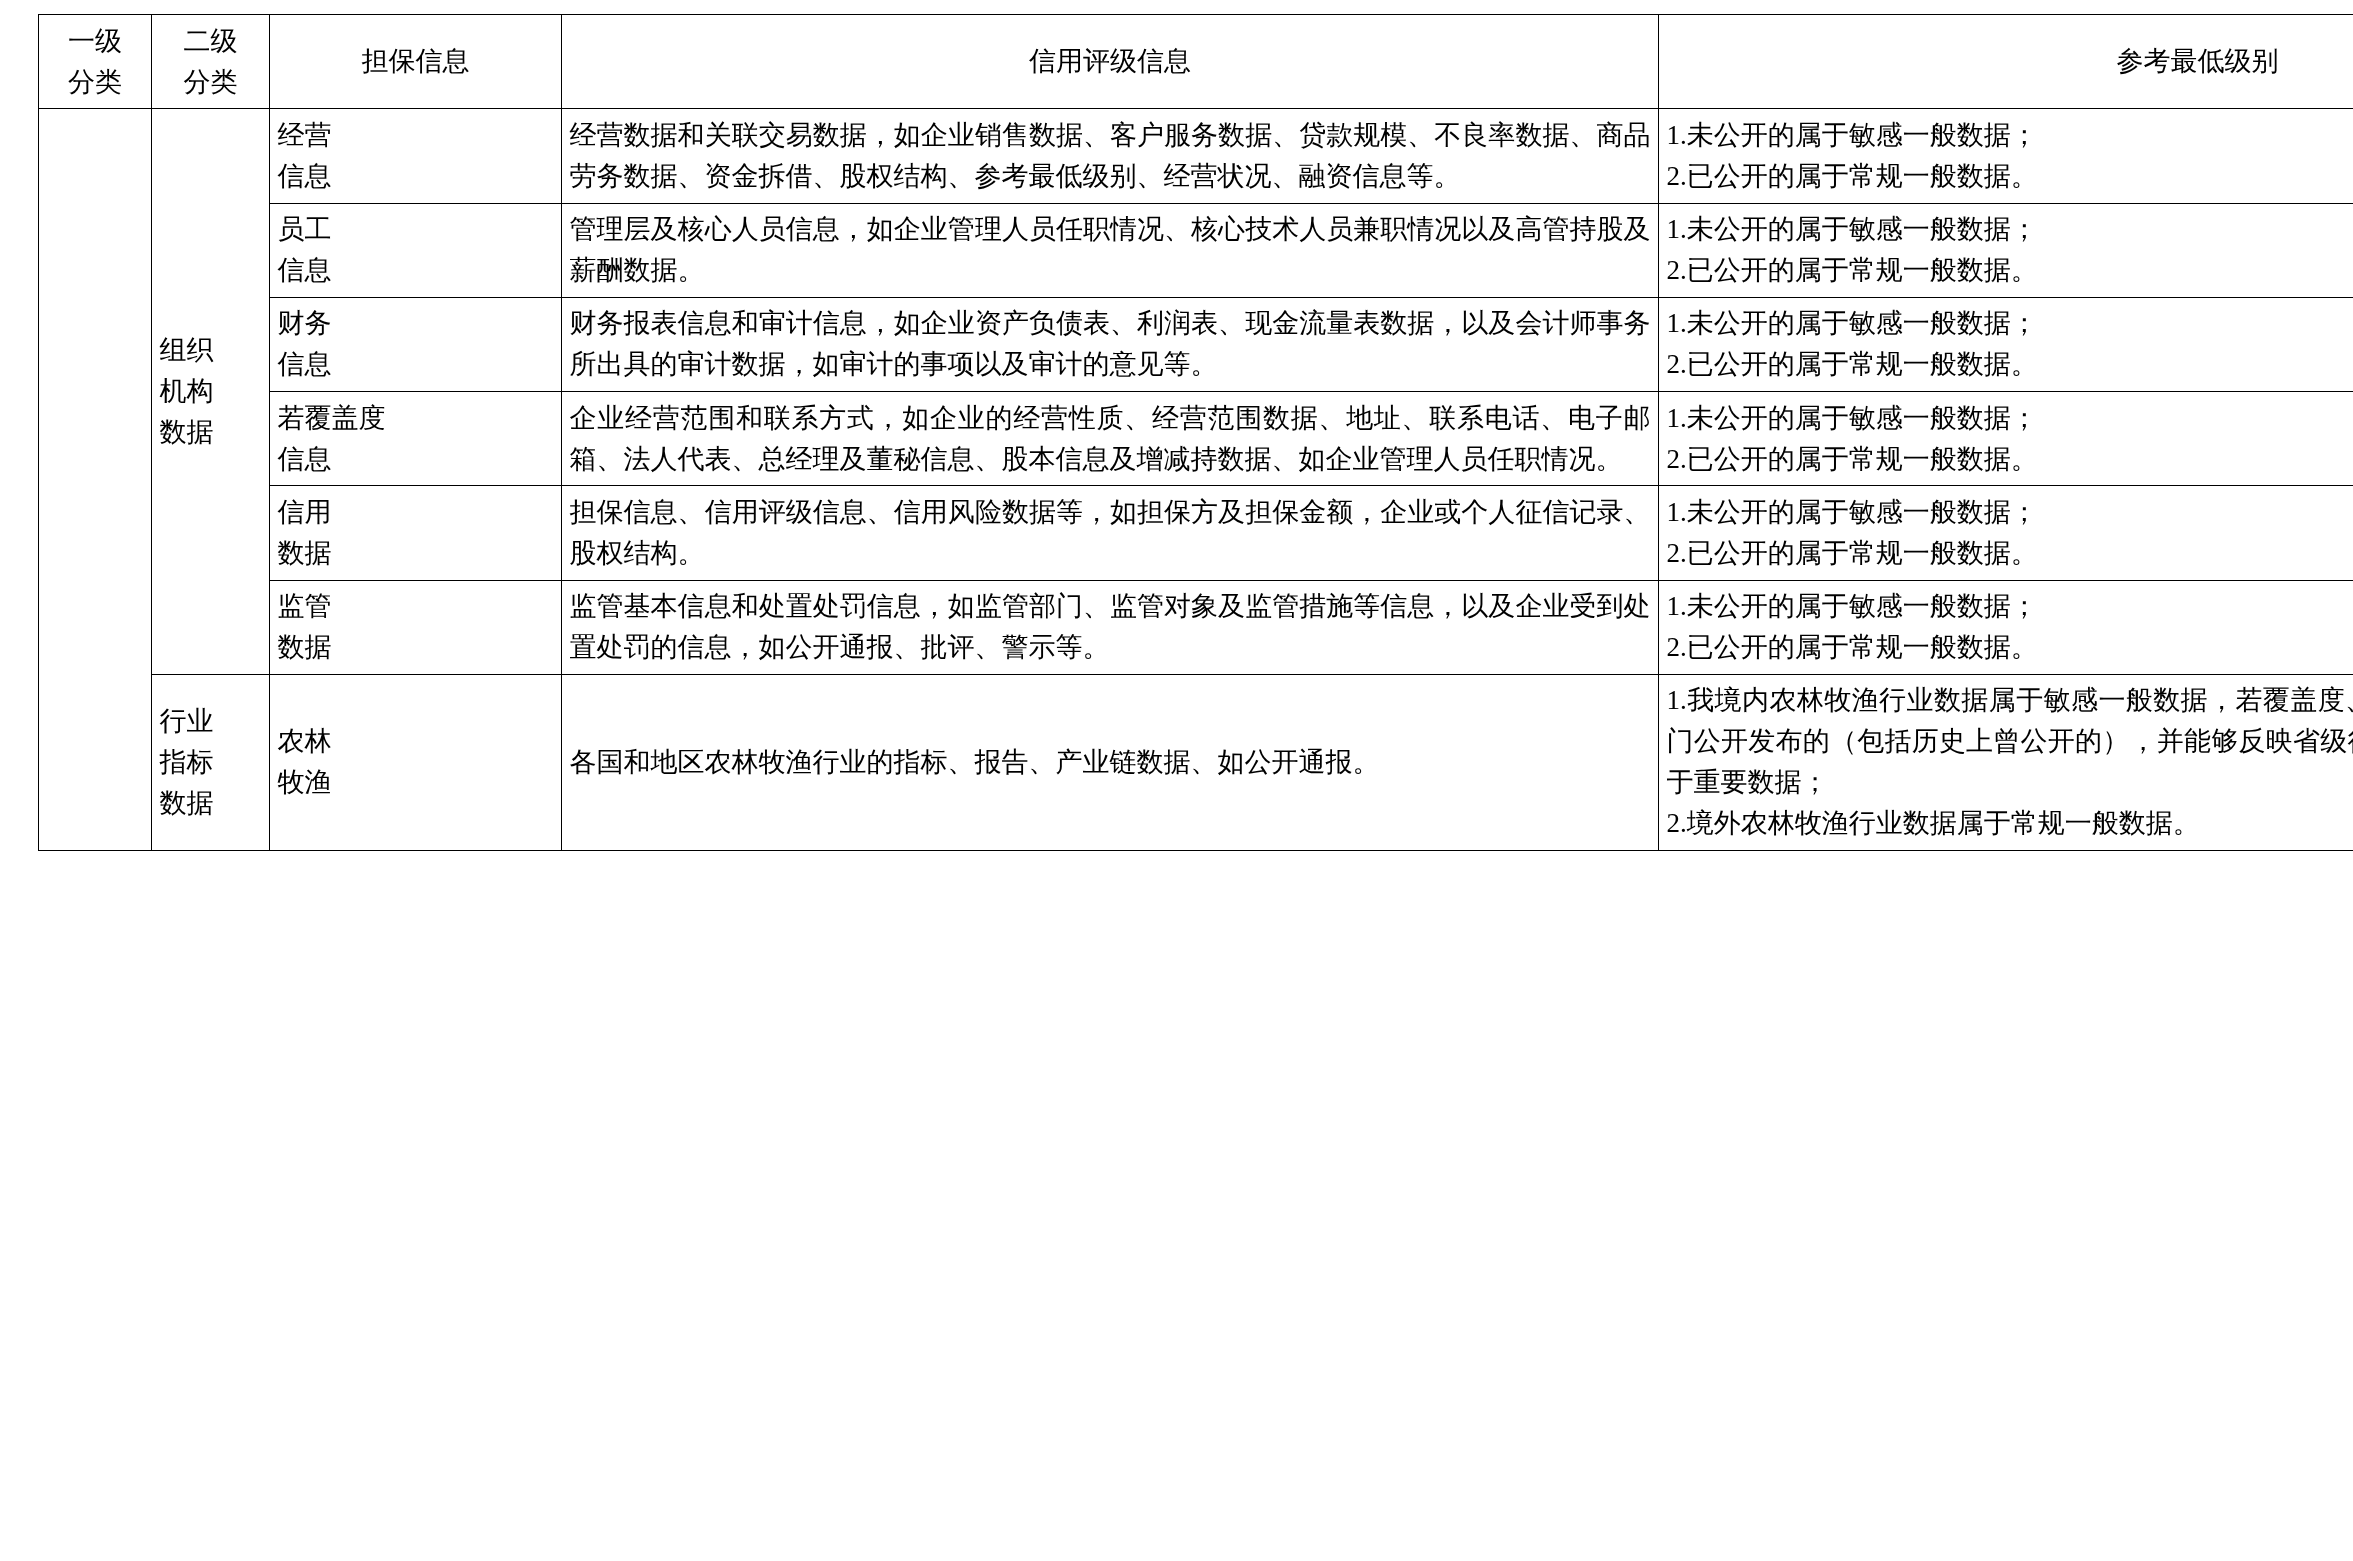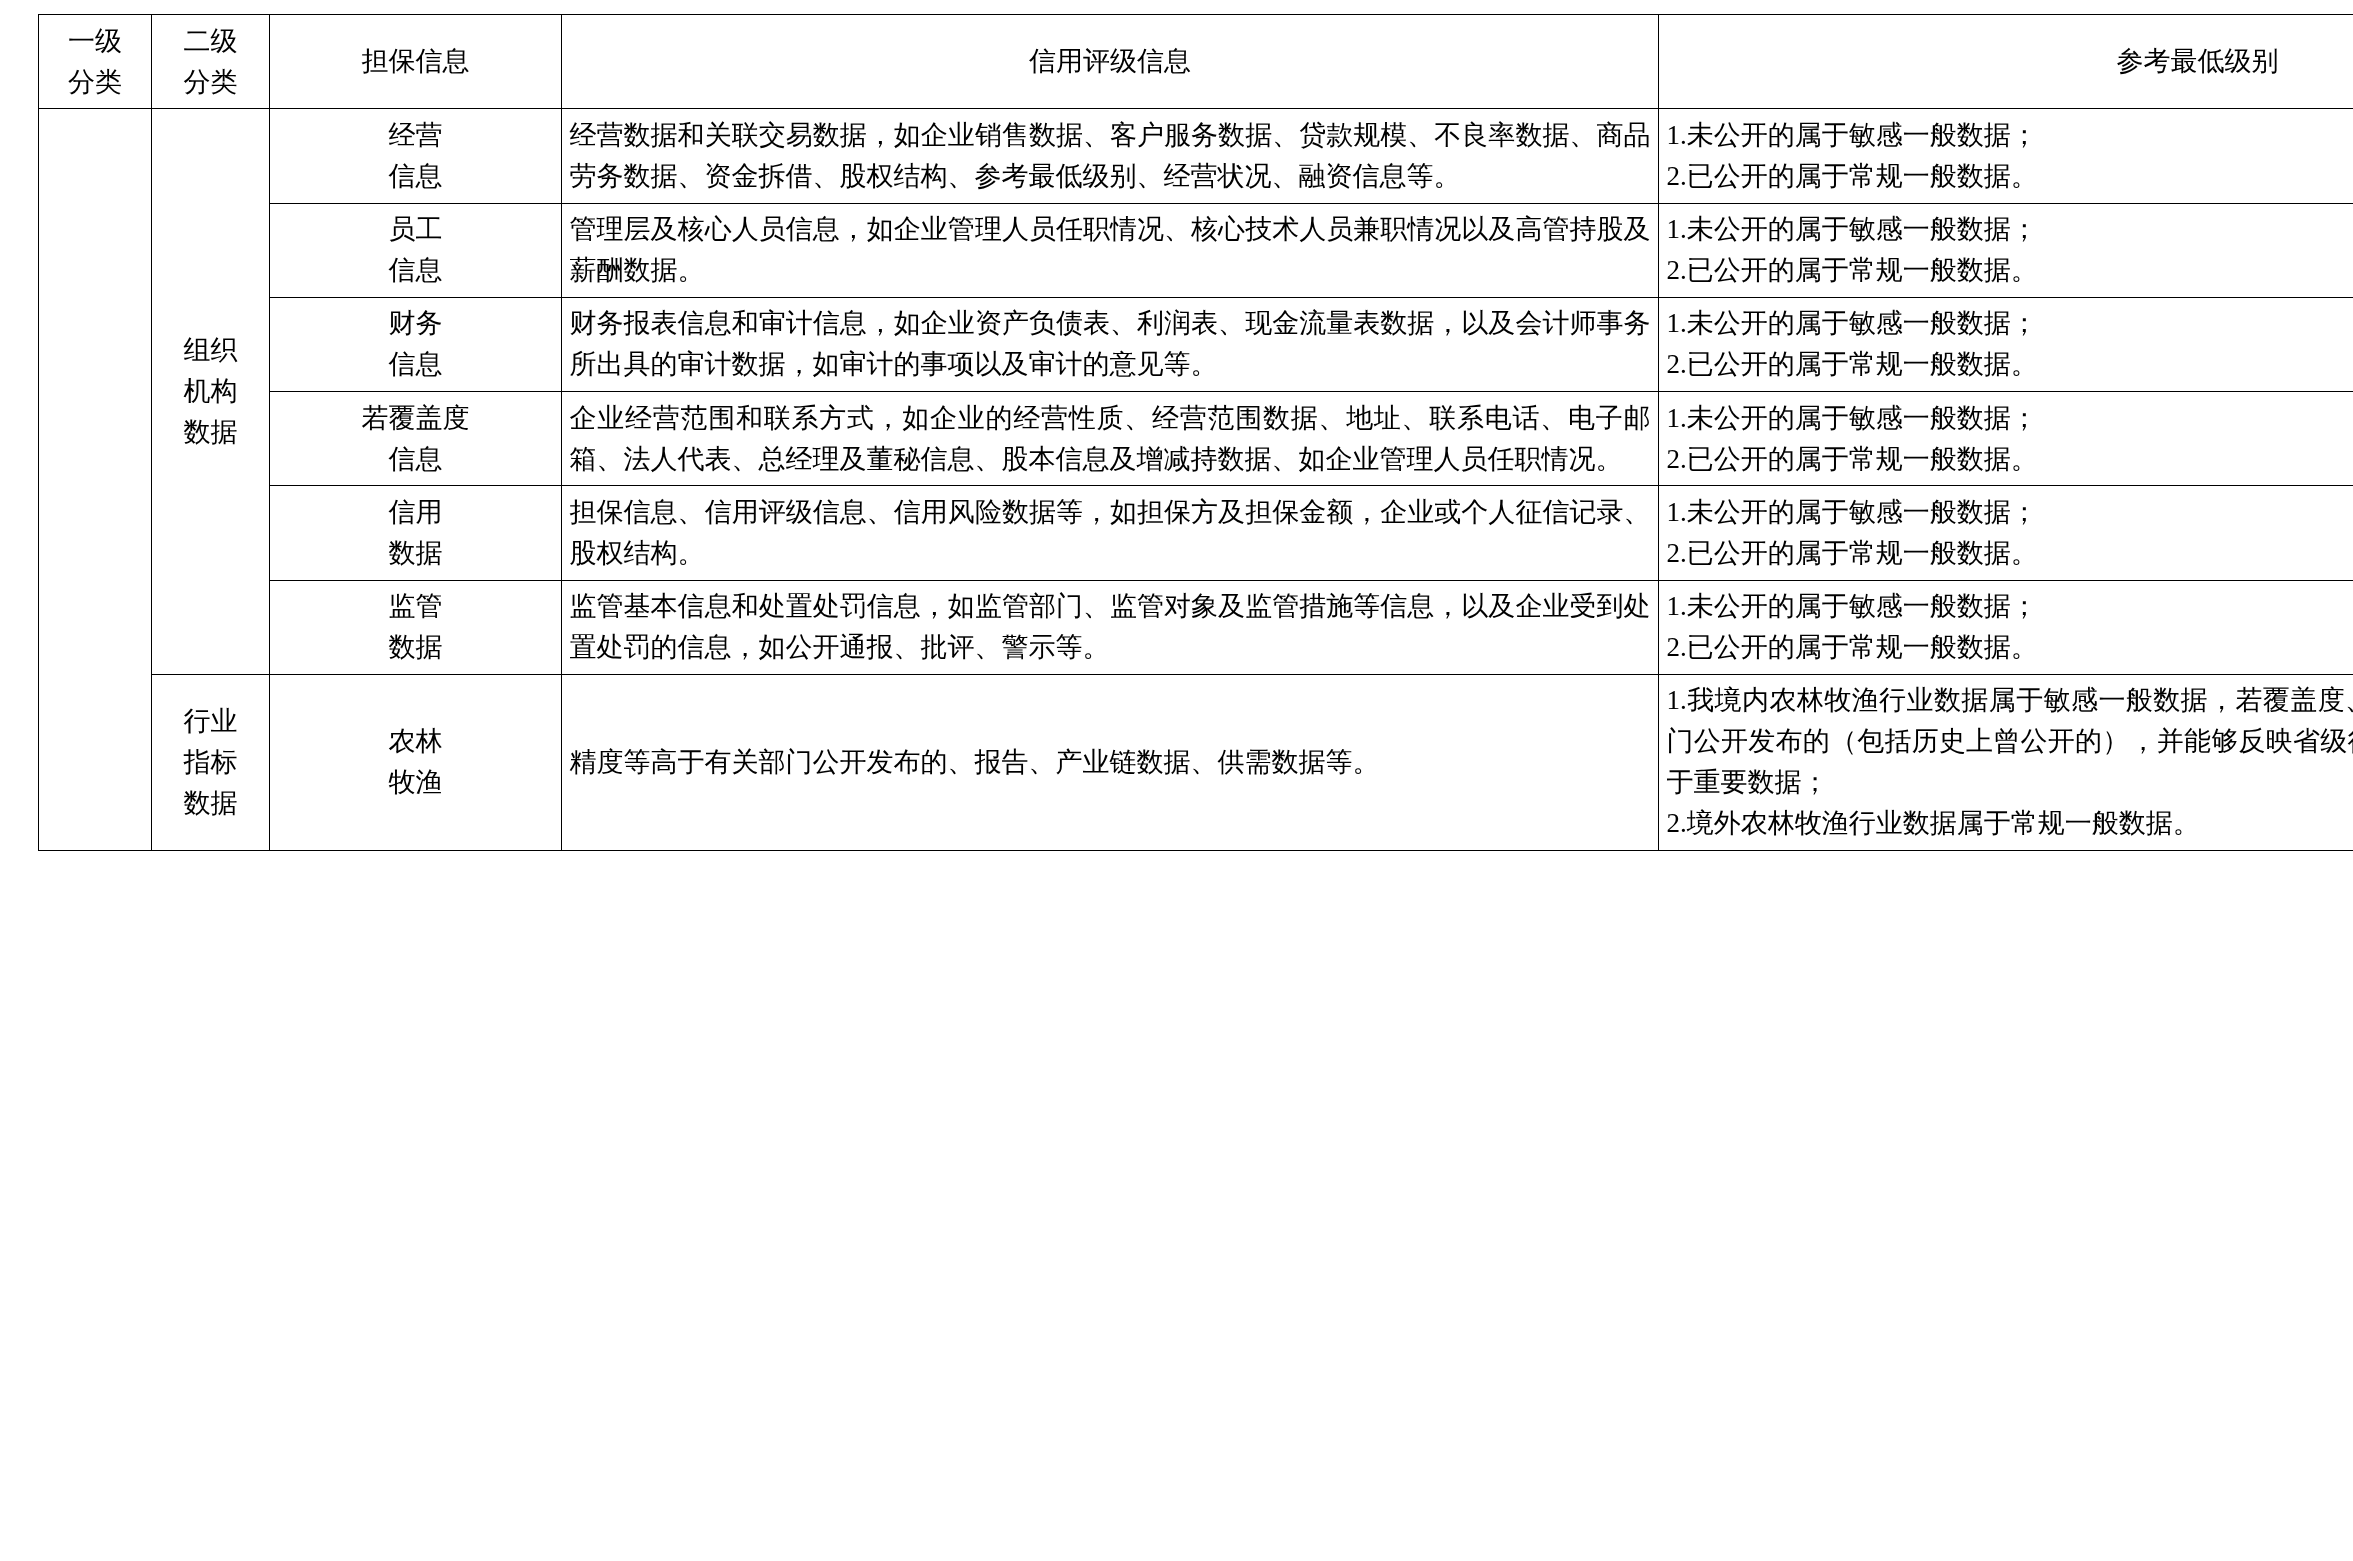--- a/index.html
+++ b/index.html
@@ -39,21 +39,20 @@
   col.c5 { width: 1078px; }
 
   thead td {
     text-align: center;
     padding: 8.5px 4.7px;
   }
   .hdr-narrow {
     line-height: 1.35;
   }
   .cat1, .cat2, .cat3 {
-    text-align: center;
     line-height: 1.5;
   }
   .desc {
     text-align: justify;
     text-align-last: left;
     line-height: 1.62;
   }
   .level {
     text-align: left;
     line-height: 1.62;
@@ -176,21 +175,21 @@
       <tr>
         <td class="cat2">
           <div>行业</div>
           <div>指标</div>
           <div>数据</div>
         </td>
         <td class="cat3">
           <div>农林</div>
           <div>牧渔</div>
         </td>
-        <td class="desc">精度等高于有关部门公开发布的、报告、产业链数据、供需数据等。</td>
+        <td class="desc">各国和地区农林牧渔行业的指标、报告、产业链数据、如公开通报。</td>
         <td class="level-small">
           <div>1.我境内农林牧渔行业数据属于敏感一般数据，若覆盖度、时间跨度、精度等高于有关部门公开发布的（包括历史上曾公开的），并能够反映省级行政区及以上范围情况的数据属于重要数据；</div>
           <div>2.境外农林牧渔行业数据属于常规一般数据。</div>
         </td>
       </tr>
     </tbody>
   </table>
 </div>
 
 

